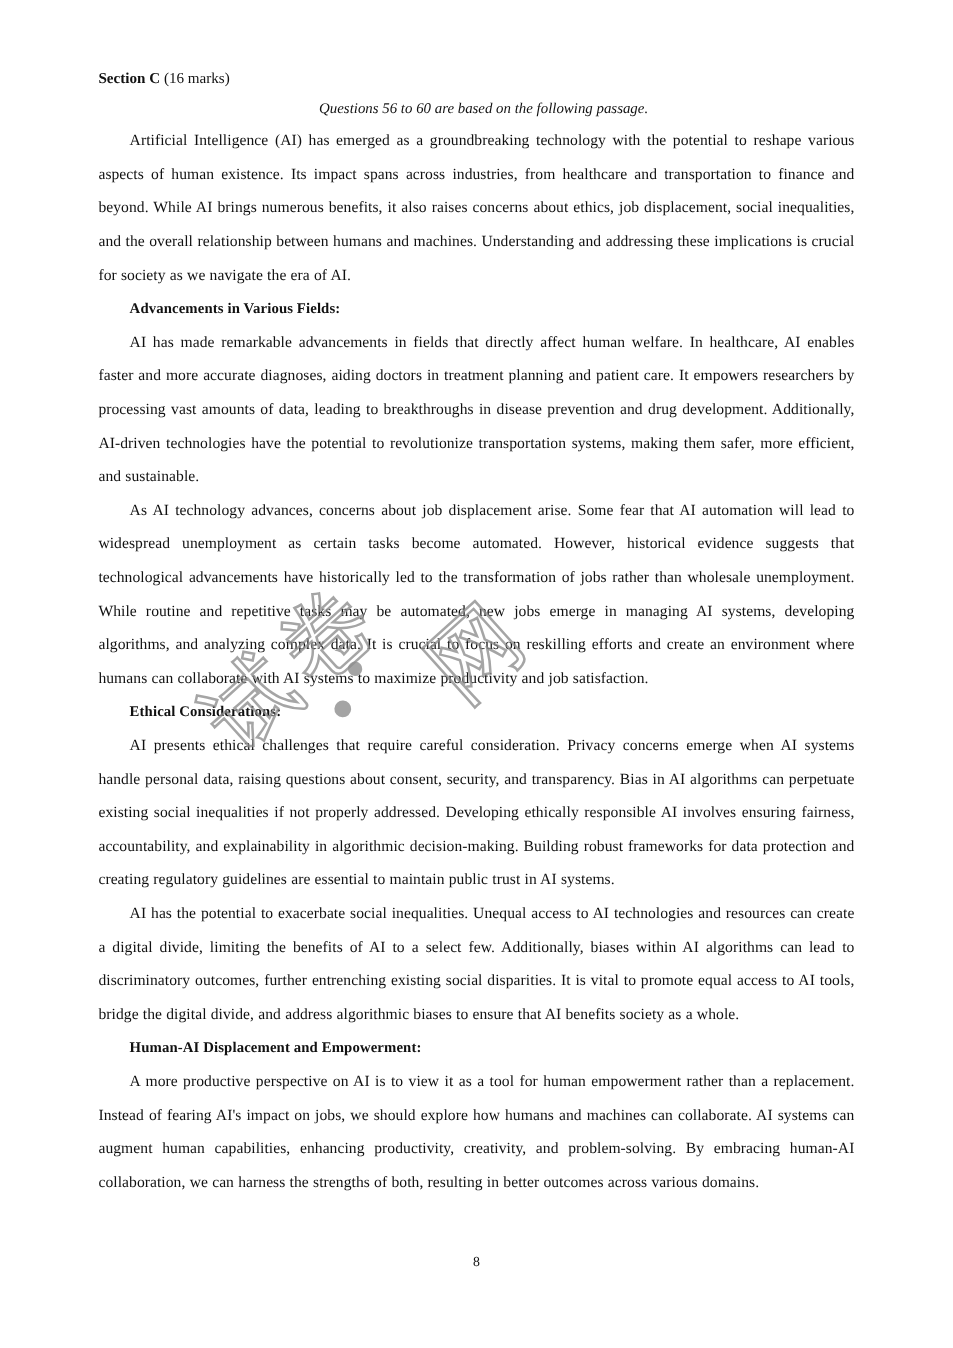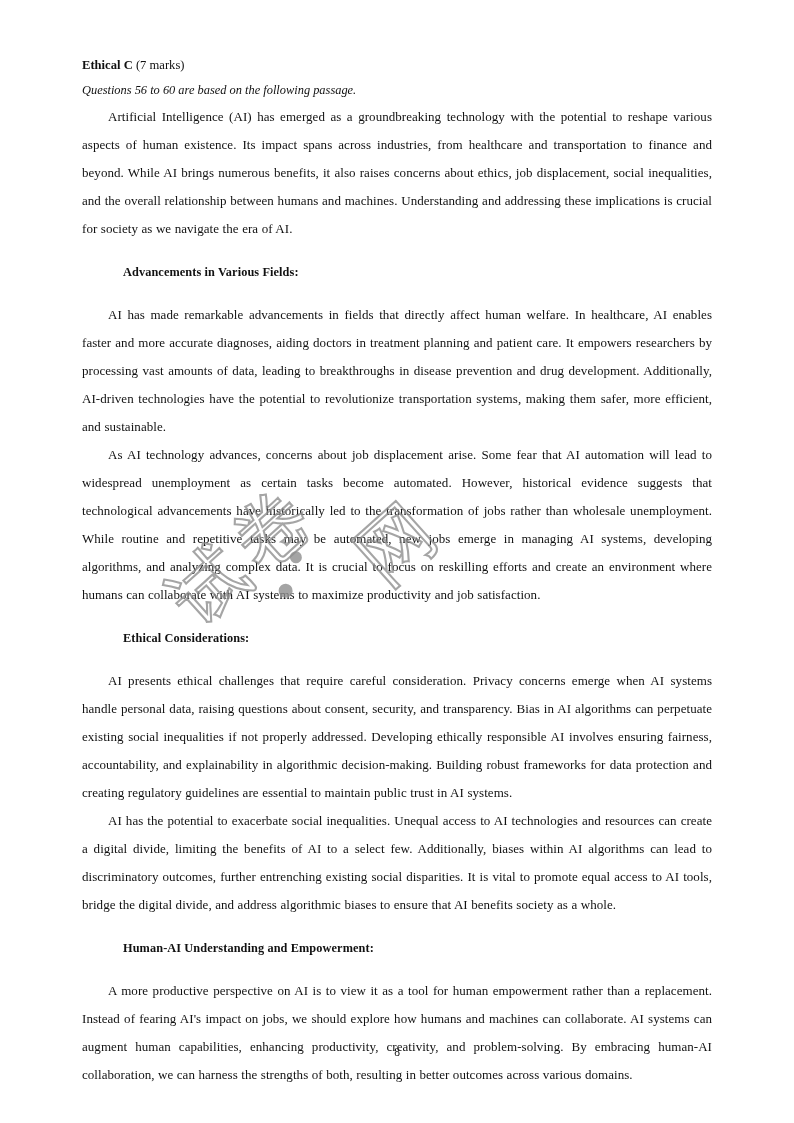--- a/index.html
+++ b/index.html
@@ -39,29 +39,29 @@
     text-align: left;
   }
   .section-title .bold {
     font-weight: bold;
   }
 
   .instruction {
     font-size: 12.4px;
     line-height: 20px;
     font-style: italic;
-    margin: 0 0 3px 0;
-    text-align: left;
+    margin: 0 0 3px 12px;
+    text-align: center;
   }
 
   .subhead {
     font-size: 12.3px;
     line-height: 28px;
     font-weight: bold;
-    margin: 15px;
+    margin: 0;
     text-indent: 26px;
     text-align: left;
     letter-spacing: 0.1px;
     font-family: Liberation Serif, serif;
   }
 
   
   .para {
     font-size: 13px;
     line-height: 28px;
@@ -114,33 +114,33 @@
     color: #111111;
   }
 </style>
 </head>
 <body>
 
 <div class="page">
 
   <div class="content">
 
-    <p class="section-title"><span class="bold">Ethical C</span><span> (7 marks)</span></p>
+    <p class="section-title"><span class="bold">Section C</span><span> (16 marks)</span></p>
 
     <p class="instruction">Questions 56 to 60 are based on the following passage.</p>
 
     <div id="blocks">
         <p class="para">Artificial Intelligence (AI) has emerged as a groundbreaking technology with the potential to reshape various aspects of human existence. Its impact spans across industries, from healthcare and transportation to finance and beyond. While AI brings numerous benefits, it also raises concerns about ethics, job displacement, social inequalities, and the overall relationship between humans and machines. Understanding and addressing these implications is crucial for society as we navigate the era of AI.</p>
         <p class="subhead">Advancements in Various Fields:</p>
         <p class="para">AI has made remarkable advancements in fields that directly affect human welfare. In healthcare, AI enables faster and more accurate diagnoses, aiding doctors in treatment planning and patient care. It empowers researchers by processing vast amounts of data, leading to breakthroughs in disease prevention and drug development. Additionally, AI-driven technologies have the potential to revolutionize transportation systems, making them safer, more efficient, and sustainable.</p>
         <p class="para">As AI technology advances, concerns about job displacement arise. Some fear that AI automation will lead to widespread unemployment as certain tasks become automated. However, historical evidence suggests that technological advancements have historically led to the transformation of jobs rather than wholesale unemployment. While routine and repetitive tasks may be automated, new jobs emerge in managing AI systems, developing algorithms, and analyzing complex data. It is crucial to focus on reskilling efforts and create an environment where humans can collaborate with AI systems to maximize productivity and job satisfaction.</p>
         <p class="subhead">Ethical Considerations:</p>
         <p class="para">AI presents ethical challenges that require careful consideration. Privacy concerns emerge when AI systems handle personal data, raising questions about consent, security, and transparency. Bias in AI algorithms can perpetuate existing social inequalities if not properly addressed. Developing ethically responsible AI involves ensuring fairness, accountability, and explainability in algorithmic decision-making. Building robust frameworks for data protection and creating regulatory guidelines are essential to maintain public trust in AI systems.</p>
         <p class="para">AI has the potential to exacerbate social inequalities. Unequal access to AI technologies and resources can create a digital divide, limiting the benefits of AI to a select few. Additionally, biases within AI algorithms can lead to discriminatory outcomes, further entrenching existing social disparities. It is vital to promote equal access to AI tools, bridge the digital divide, and address algorithmic biases to ensure that AI benefits society as a whole.</p>
-        <p class="subhead">Human-AI Understanding and Empowerment:</p>
+        <p class="subhead">Human-AI Displacement and Empowerment:</p>
         <p class="para">A more productive perspective on AI is to view it as a tool for human empowerment rather than a replacement. Instead of fearing AI's impact on jobs, we should explore how humans and machines can collaborate. AI systems can augment human capabilities, enhancing productivity, creativity, and problem-solving. By embracing human-AI collaboration, we can harness the strengths of both, resulting in better outcomes across various domains.</p>
       </div>
 
   </div>
 
   <div class="watermark">
     <svg viewBox="0 0 440 330" xmlns="http://www.w3.org/2000/svg">
       <g transform="rotate(-42 220 165)">
         <text class="wm-text" x="30" y="120">试卷</text>
         <text class="wm-text" x="196" y="214">网</text>

